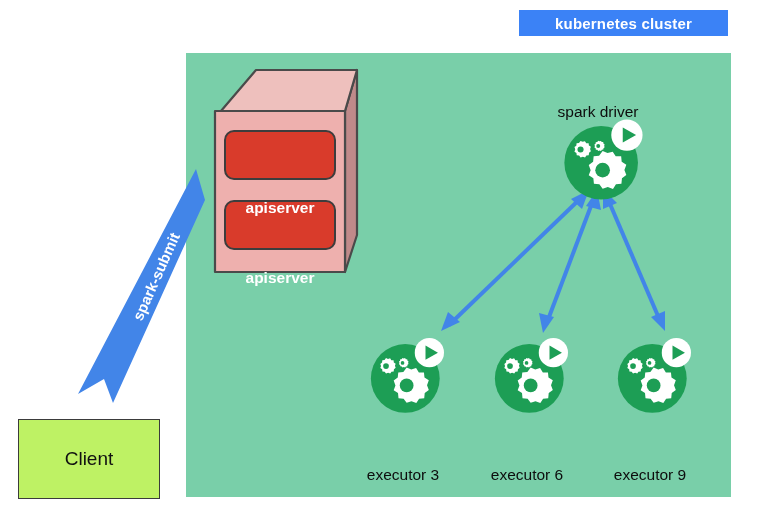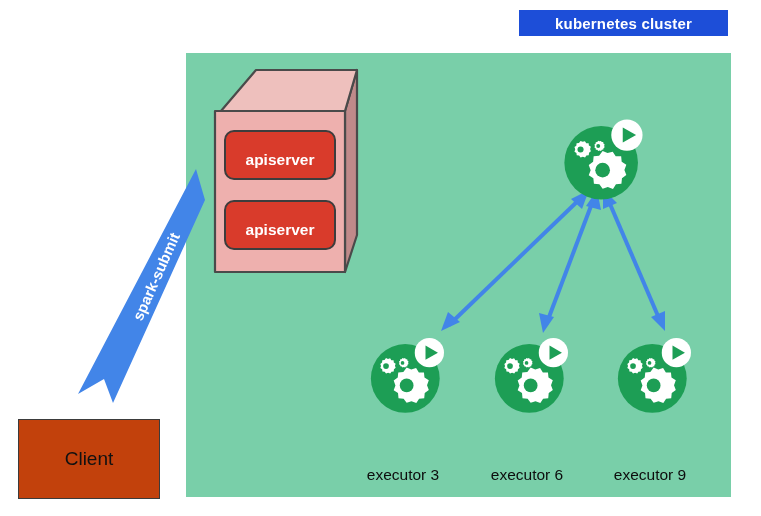--- a/index.html
+++ b/index.html
@@ -7,54 +7,54 @@
     width:761px;height:516px;background:#ffffff;
     font-family:"Liberation Sans",sans-serif;
     position:relative;overflow:hidden;
   }
   .stage{position:absolute;left:0;top:0;width:761px;height:516px;}
   svg.layer{position:absolute;left:0;top:0;width:761px;height:516px;overflow:visible;}
 
   
   #cluster-banner{
     position:absolute;left:519px;top:10px;width:209px;height:26px;
-    background:#1d4ed8;color:#ffffff;
+    background:#3b82f6;color:#ffffff;
     font-size:15px;font-weight:bold;
     display:flex;align-items:center;justify-content:center;
     letter-spacing:.2px;
   }
 
   
   #cluster-rect{
     position:absolute;left:186px;top:53px;width:545px;height:444px;
     background:#79cfa9;
   }
 
   
   #client-box{
     position:absolute;left:18px;top:419px;width:140px;height:78px;
-    background:#c2410c;border:1.5px solid #3b3b3b;
+    background:#bef264;border:1.5px solid #3b3b3b;
     display:flex;align-items:center;justify-content:center;
     font-size:19px;color:#111111;
   }
 
   
   .caption{
     position:absolute;text-align:center;color:#0d0d0d;
     font-size:15.5px;line-height:19px;white-space:pre;
   }
   #driver-caption{left:508px;top:64px;width:180px;}
   #exec1-caption{left:323px;top:427px;width:160px;}
   #exec2-caption{left:447px;top:427px;width:160px;}
   #exec3-caption{left:570px;top:427px;width:160px;}
 
   
   .svc-label{
     position:absolute;color:#ffffff;font-size:15.5px;font-weight:bold;
-    text-align:center;width:110px;
+    text-align:center;width:110px;margin-top:48px;
   }
   #apiserver-label{left:225px;top:151px;}
   #scheduler-label{left:225px;top:221px;}
 
   
   #spark-submit-text{
     position:absolute;left:96px;top:268px;width:120px;
     color:#ffffff;font-size:15px;font-weight:bold;
     text-align:center;
     transform:rotate(-66deg);
@@ -157,20 +157,21 @@
       <use href="#node-glyph" x="611" y="332" width="86" height="86"></use>
     </g>
   </svg>
 
   <div class="svc-label" id="apiserver-label">apiserver</div>
   <div class="svc-label" id="scheduler-label">apiserver</div>
 
   <div id="spark-submit-text">spark-submit</div>
 
   <div class="caption" id="driver-caption">
+    <div>spark driver</div>
   </div>
 
   <div class="caption" id="exec1-caption">
     <div>executor 3</div>
     
   </div>
   <div class="caption" id="exec2-caption">
     <div>executor 6</div>
     
   </div>

